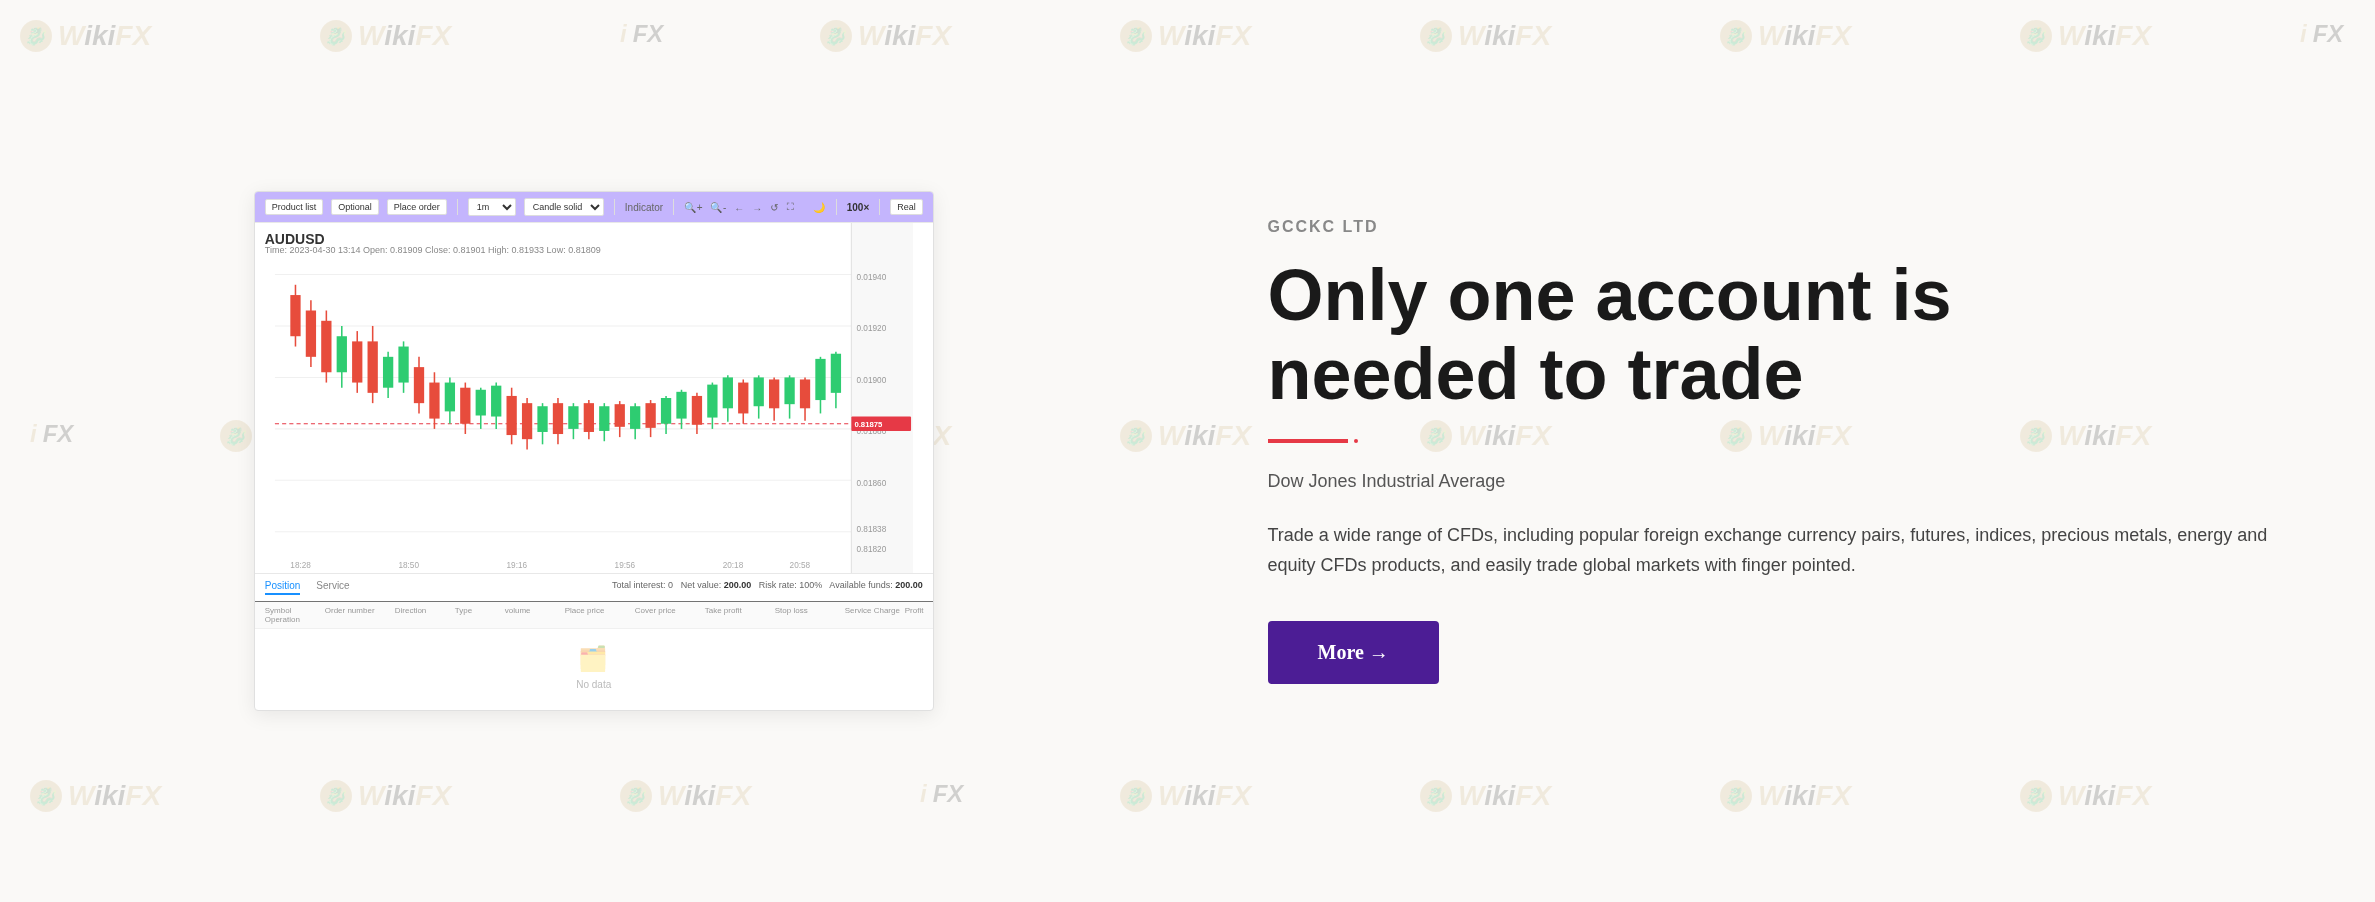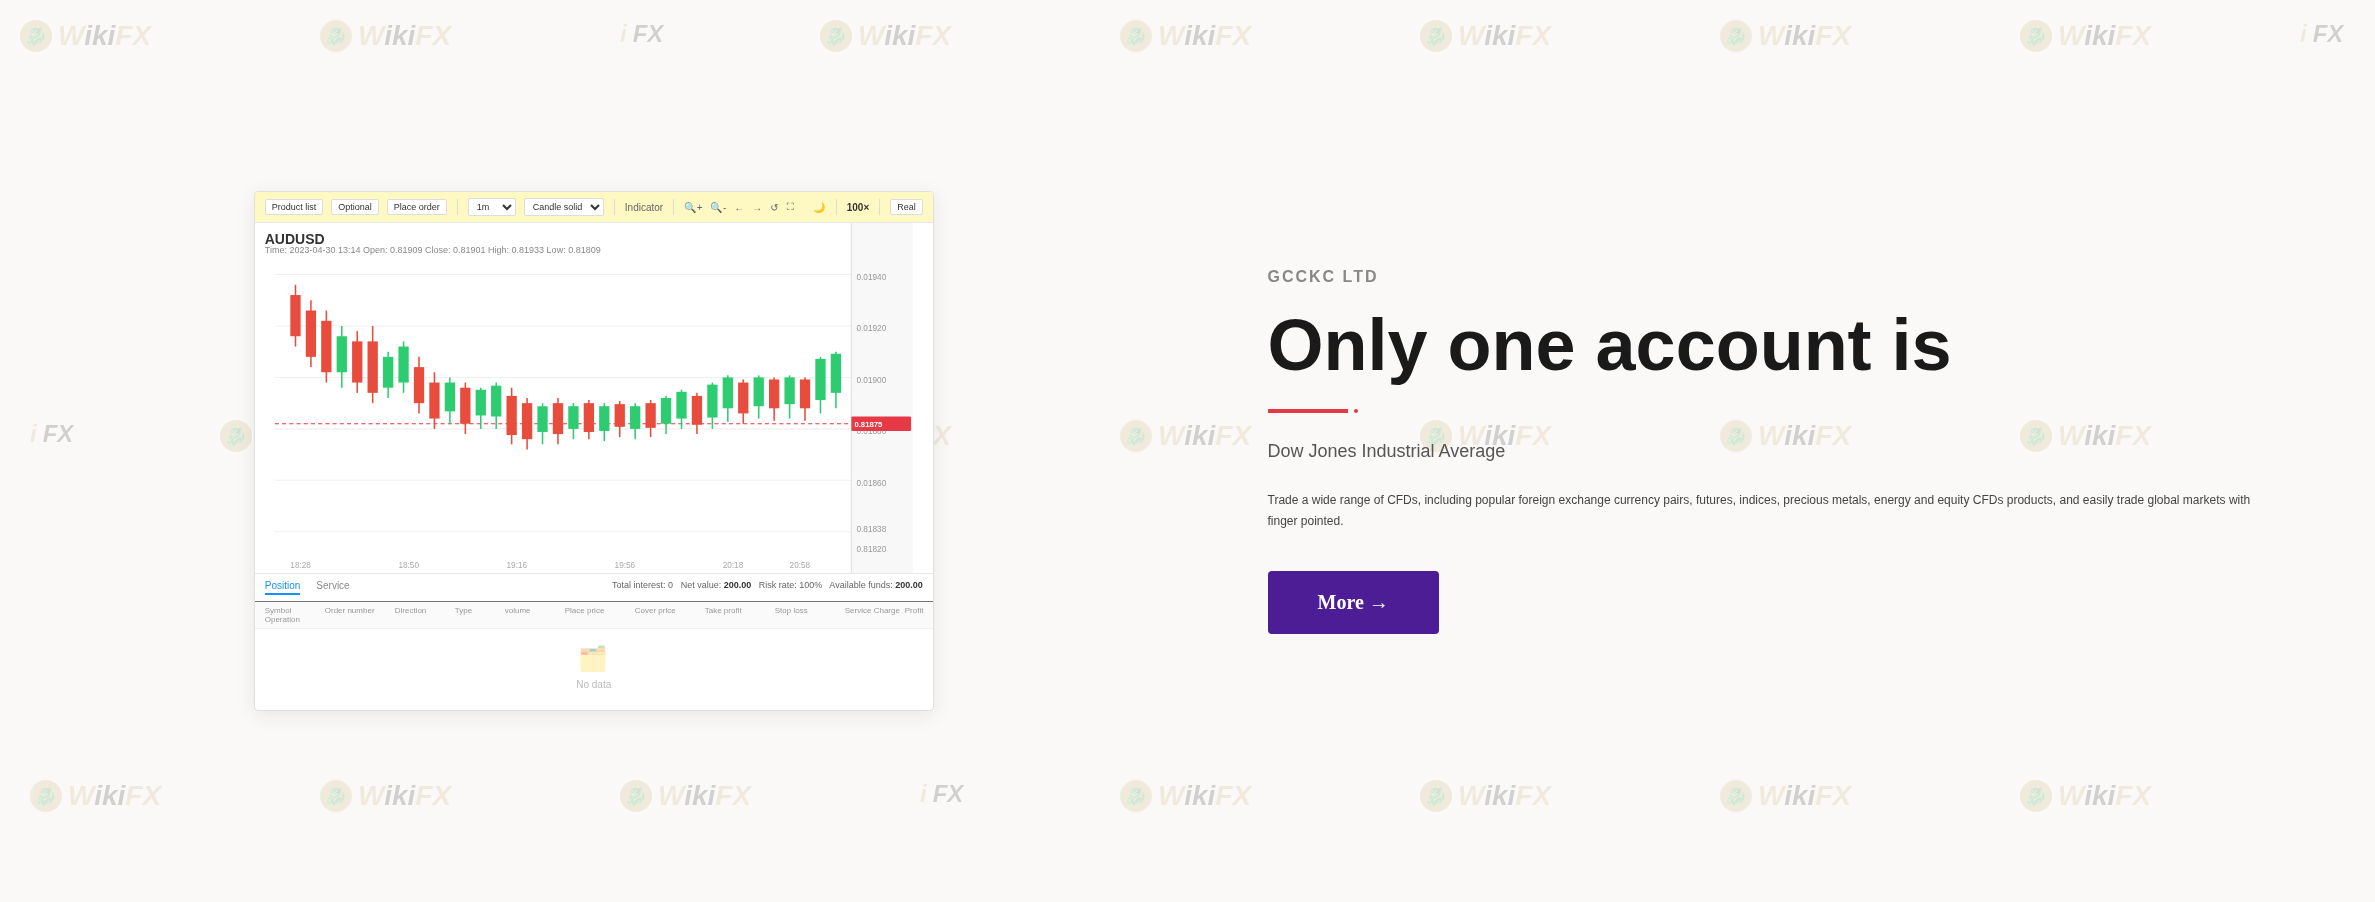--- a/index.html
+++ b/index.html
@@ -47,21 +47,21 @@
       overflow: hidden;
     }
 
     
     .chart-toolbar {
       display: flex;
       align-items: center;
       gap: 8px;
       padding: 6px 10px;
       border-bottom: 1px solid #e8e8e8;
-      background: #fef9c3;
+      background: #c4b5fd;
       font-size: 10px;
       color: #555;
     }
 
     .toolbar-btn {
       padding: 2px 6px;
       border: 1px solid #ddd;
       border-radius: 2px;
       background: white;
       font-size: 9px;
@@ -221,21 +221,21 @@
     }
 
     .sub-heading {
       font-size: 18px;
       color: #555;
       margin-bottom: 28px;
       font-weight: 400;
     }
 
     .description {
-      font-size: 12px;
+      font-size: 18px;
       color: #444;
       line-height: 1.7;
       margin-bottom: 40px;
     }
 
     .more-button {
       display: inline-flex;
       align-items: center;
       gap: 12px;
       background: #4c1d95;
@@ -598,19 +598,20 @@
           <span>No data</span>
         </div>
       </div>
     </div>
   </div>
 
   <div class="right-panel">
     <div class="company-label">GCCKC LTD</div>
     <h1 class="main-heading">
       <span>Only one account is</span><br>
+      <span>needed to trade</span>
     </h1>
     <div class="red-divider"></div>
     <div class="sub-heading">Dow Jones Industrial Average</div>
     <p class="description">Trade a wide range of CFDs, including popular foreign exchange currency pairs, futures, indices, precious metals, energy and equity CFDs products, and easily trade global markets with finger pointed.</p>
     <button class="more-button">More →</button>
   </div>
 </div>
 
 </body></html>

